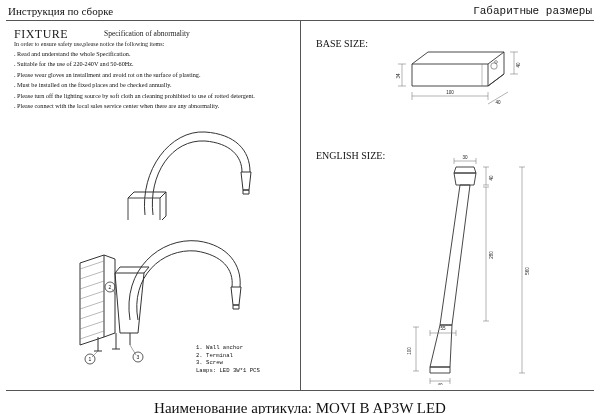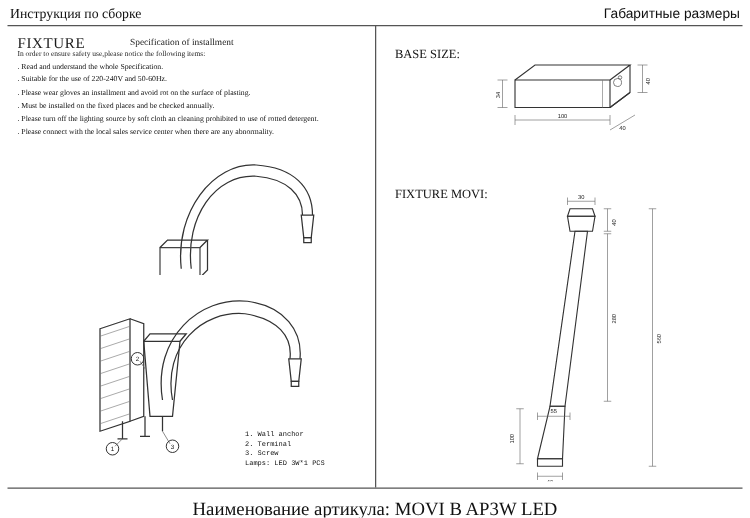--- a/index.html
+++ b/index.html
@@ -35,21 +35,21 @@
     top: 5px;
     font-size: 11px;
     font-family: "Liberation Serif", serif;
     color: #111;
   }
   .title-right {
     position: absolute;
     right: 8px;
     top: 5px;
     font-size: 11px;
-    font-family: Liberation Sans, sans-serif;
+    font-family: Liberation Mono, monospace;
     color: #111;
   }
   .eng-head {
     position: absolute;
     left: 14px;
     top: 27px;
     font-size: 12px;
     letter-spacing: .5px;
   }
   .eng-spec {
@@ -117,21 +117,21 @@
 <div id="page">
 
   <div class="title-left">Инструкция по сборке</div>
   <div class="title-right">Габаритные размеры</div>
 
   <div class="hline" style="left:6px; top:20px; width:588px;"></div>
   <div class="hline" style="left:6px; top:390px; width:588px;"></div>
   <div class="vline" style="left:300px; top:20px; height:370px;"></div>
 
   <div class="eng-head">FIXTURE</div>
-  <div class="eng-spec">Specification of installment</div>
+  <div class="eng-spec">Specification of abnormality</div>
   <div class="eng-intro">In order to ensure safety use,please notice the following items:</div>
   <div class="eng-list">
     <div>. Read and understand the whole Specification.</div>
     <div>. Suitable for the use of 220-240V and 50-60Hz.</div>
     <div>. Please wear gloves an installment and avoid rot on the surface of plasting.</div>
     <div>. Must be installed on the fixed places and be checked annually.</div>
     <div>. Please turn off the lighting source by soft cloth an cleaning prohibited to use of rotted detergent.</div>
     <div>. Please connect with the local sales service center when there are any abnormality.</div>
   </div>
 
@@ -219,21 +219,21 @@
         <path d="M114,10 L122,10 M114,32 L122,32" stroke="#666" stroke-width=".5"></path>
         <path d="M92,62 L112,50" stroke="#666" stroke-width=".5"></path>
       </g>
       <text class="dim" x="54" y="52" text-anchor="middle">100</text>
       <text class="dim" x="4" y="34" text-anchor="middle" transform="rotate(-90 4,34)">34</text>
       <text class="dim" x="124" y="23" text-anchor="middle" transform="rotate(-90 124,23)">40</text>
       <text class="dim" x="102" y="62" text-anchor="middle">40</text>
     </svg>
   </div>
 
-  <div class="sec-label" style="left:316px; top:150px;">FIXTURE MOVI:</div>
+  <div class="sec-label" style="left:316px; top:150px;">ENGLISH SIZE:</div>
 
   <div class="dr" style="left:400px; top:155px;">
     <svg width="180" height="230" viewBox="0 0 180 230">
       <g fill="none" stroke="#333" stroke-width=".9">
 
         <path d="M54,18 L76,18 L74,30 L56,30 Z"></path>
         <path d="M56,12 L74,12 L76,18 L54,18 Z"></path>
 
         <path d="M60,30 L70,30 L52,170 L40,170 Z"></path>
 

